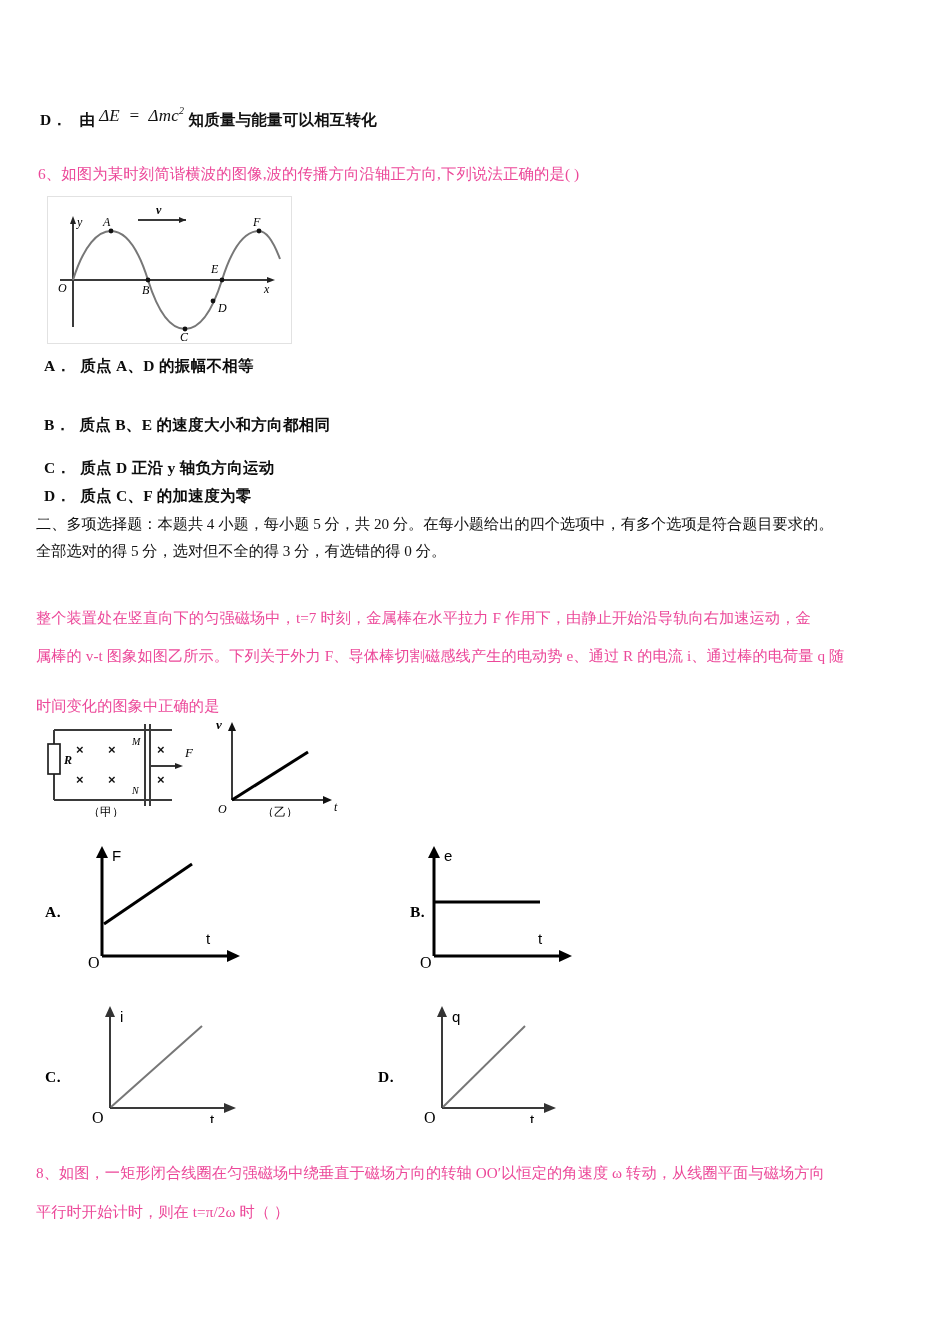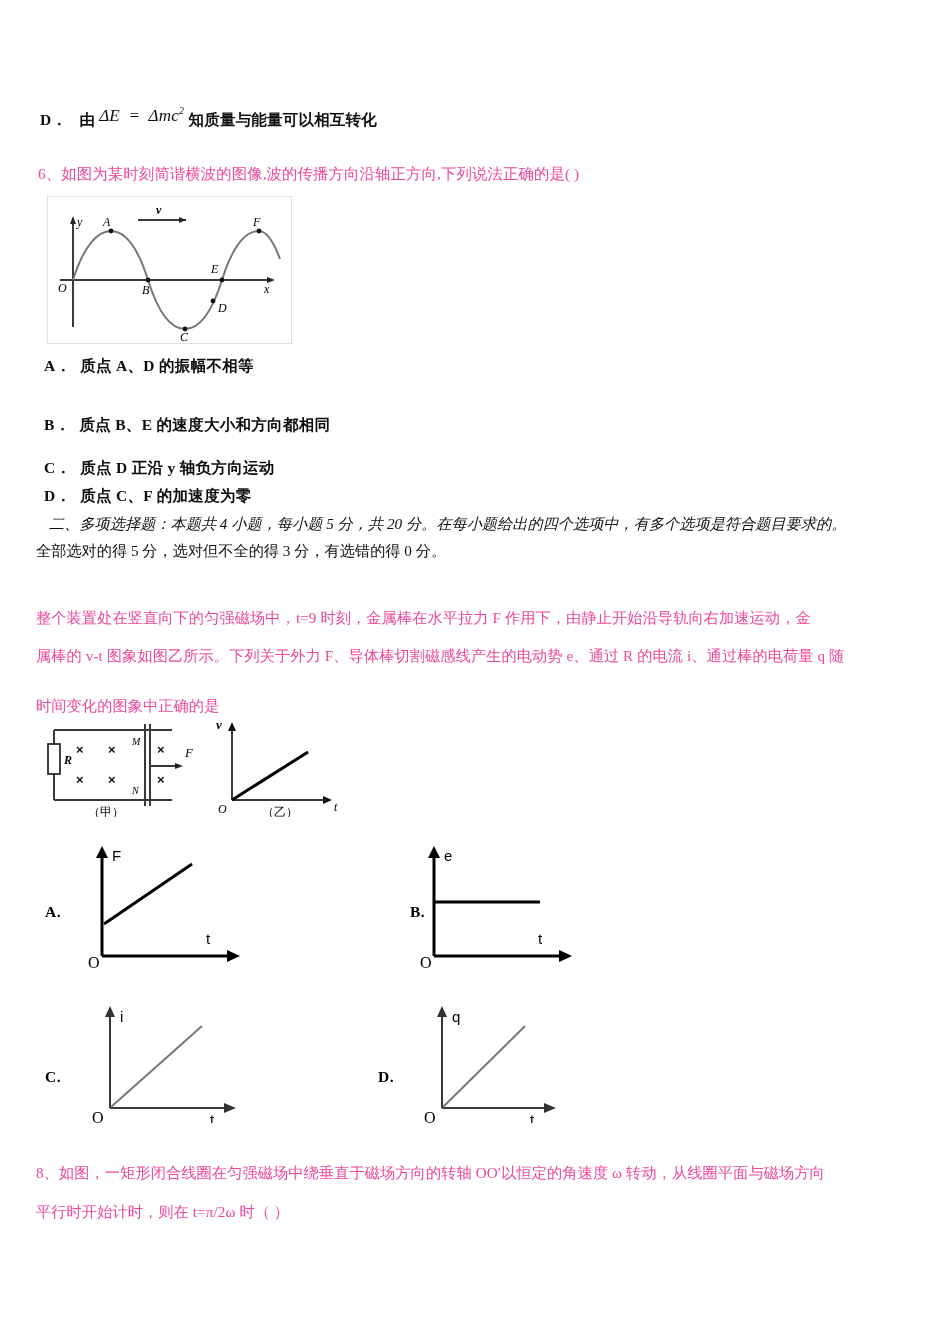--- a/index.html
+++ b/index.html
@@ -187,24 +187,24 @@
   <div class="opt" style="left:44px; top:415px;">
     <span class="lbl">B．</span><span>质点 B、E 的速度大小和方向都相同</span>
   </div>
   <div class="opt" style="left:44px; top:458px;">
     <span class="lbl">C．</span><span>质点 D 正沿 y 轴负方向运动</span>
   </div>
   <div class="opt" style="left:44px; top:486px;">
     <span class="lbl">D．</span><span>质点 C、F 的加速度为零</span>
   </div>
 
-  <div class="sectionhdr" style="left:49px; top:514px;font-style:italic;">二、多项选择题：本题共 4 小题，每小题 5 分，共 20 分。在每小题给出的四个选项中，有多个选项是符合题目要求的。</div>
+  <div class="sectionhdr" style="left:36px; top:514px;">二、多项选择题：本题共 4 小题，每小题 5 分，共 20 分。在每小题给出的四个选项中，有多个选项是符合题目要求的。</div>
   <div class="sectionhdr" style="left:36px; top:541px;">全部选对的得 5 分，选对但不全的得 3 分，有选错的得 0 分。</div>
 
-  <div class="stem" style="left:36px; top:608px;">整个装置处在竖直向下的匀强磁场中，t=9 时刻，金属棒在水平拉力 F 作用下，由静止开始沿导轨向右加速运动，金</div>
+  <div class="stem" style="left:36px; top:608px;">整个装置处在竖直向下的匀强磁场中，t=7 时刻，金属棒在水平拉力 F 作用下，由静止开始沿导轨向右加速运动，金</div>
   <div class="stem" style="left:36px; top:646px;">属棒的 v-t 图象如图乙所示。下列关于外力 F、导体棒切割磁感线产生的电动势 e、通过 R 的电流 i、通过棒的电荷量 q 随</div>
   <div class="stem" style="left:36px; top:696px;">时间变化的图象中正确的是</div>
 
   <div class="fig7">
     <svg width="305" height="105" viewBox="0 0 305 105">
 
       <g>
 
         <line x1="14" y1="18" x2="108" y2="18" class="axis-thin" stroke-width="1.7"></line>
         <line x1="14" y1="18" x2="14" y2="32" class="axis-thin" stroke-width="1.7"></line>

